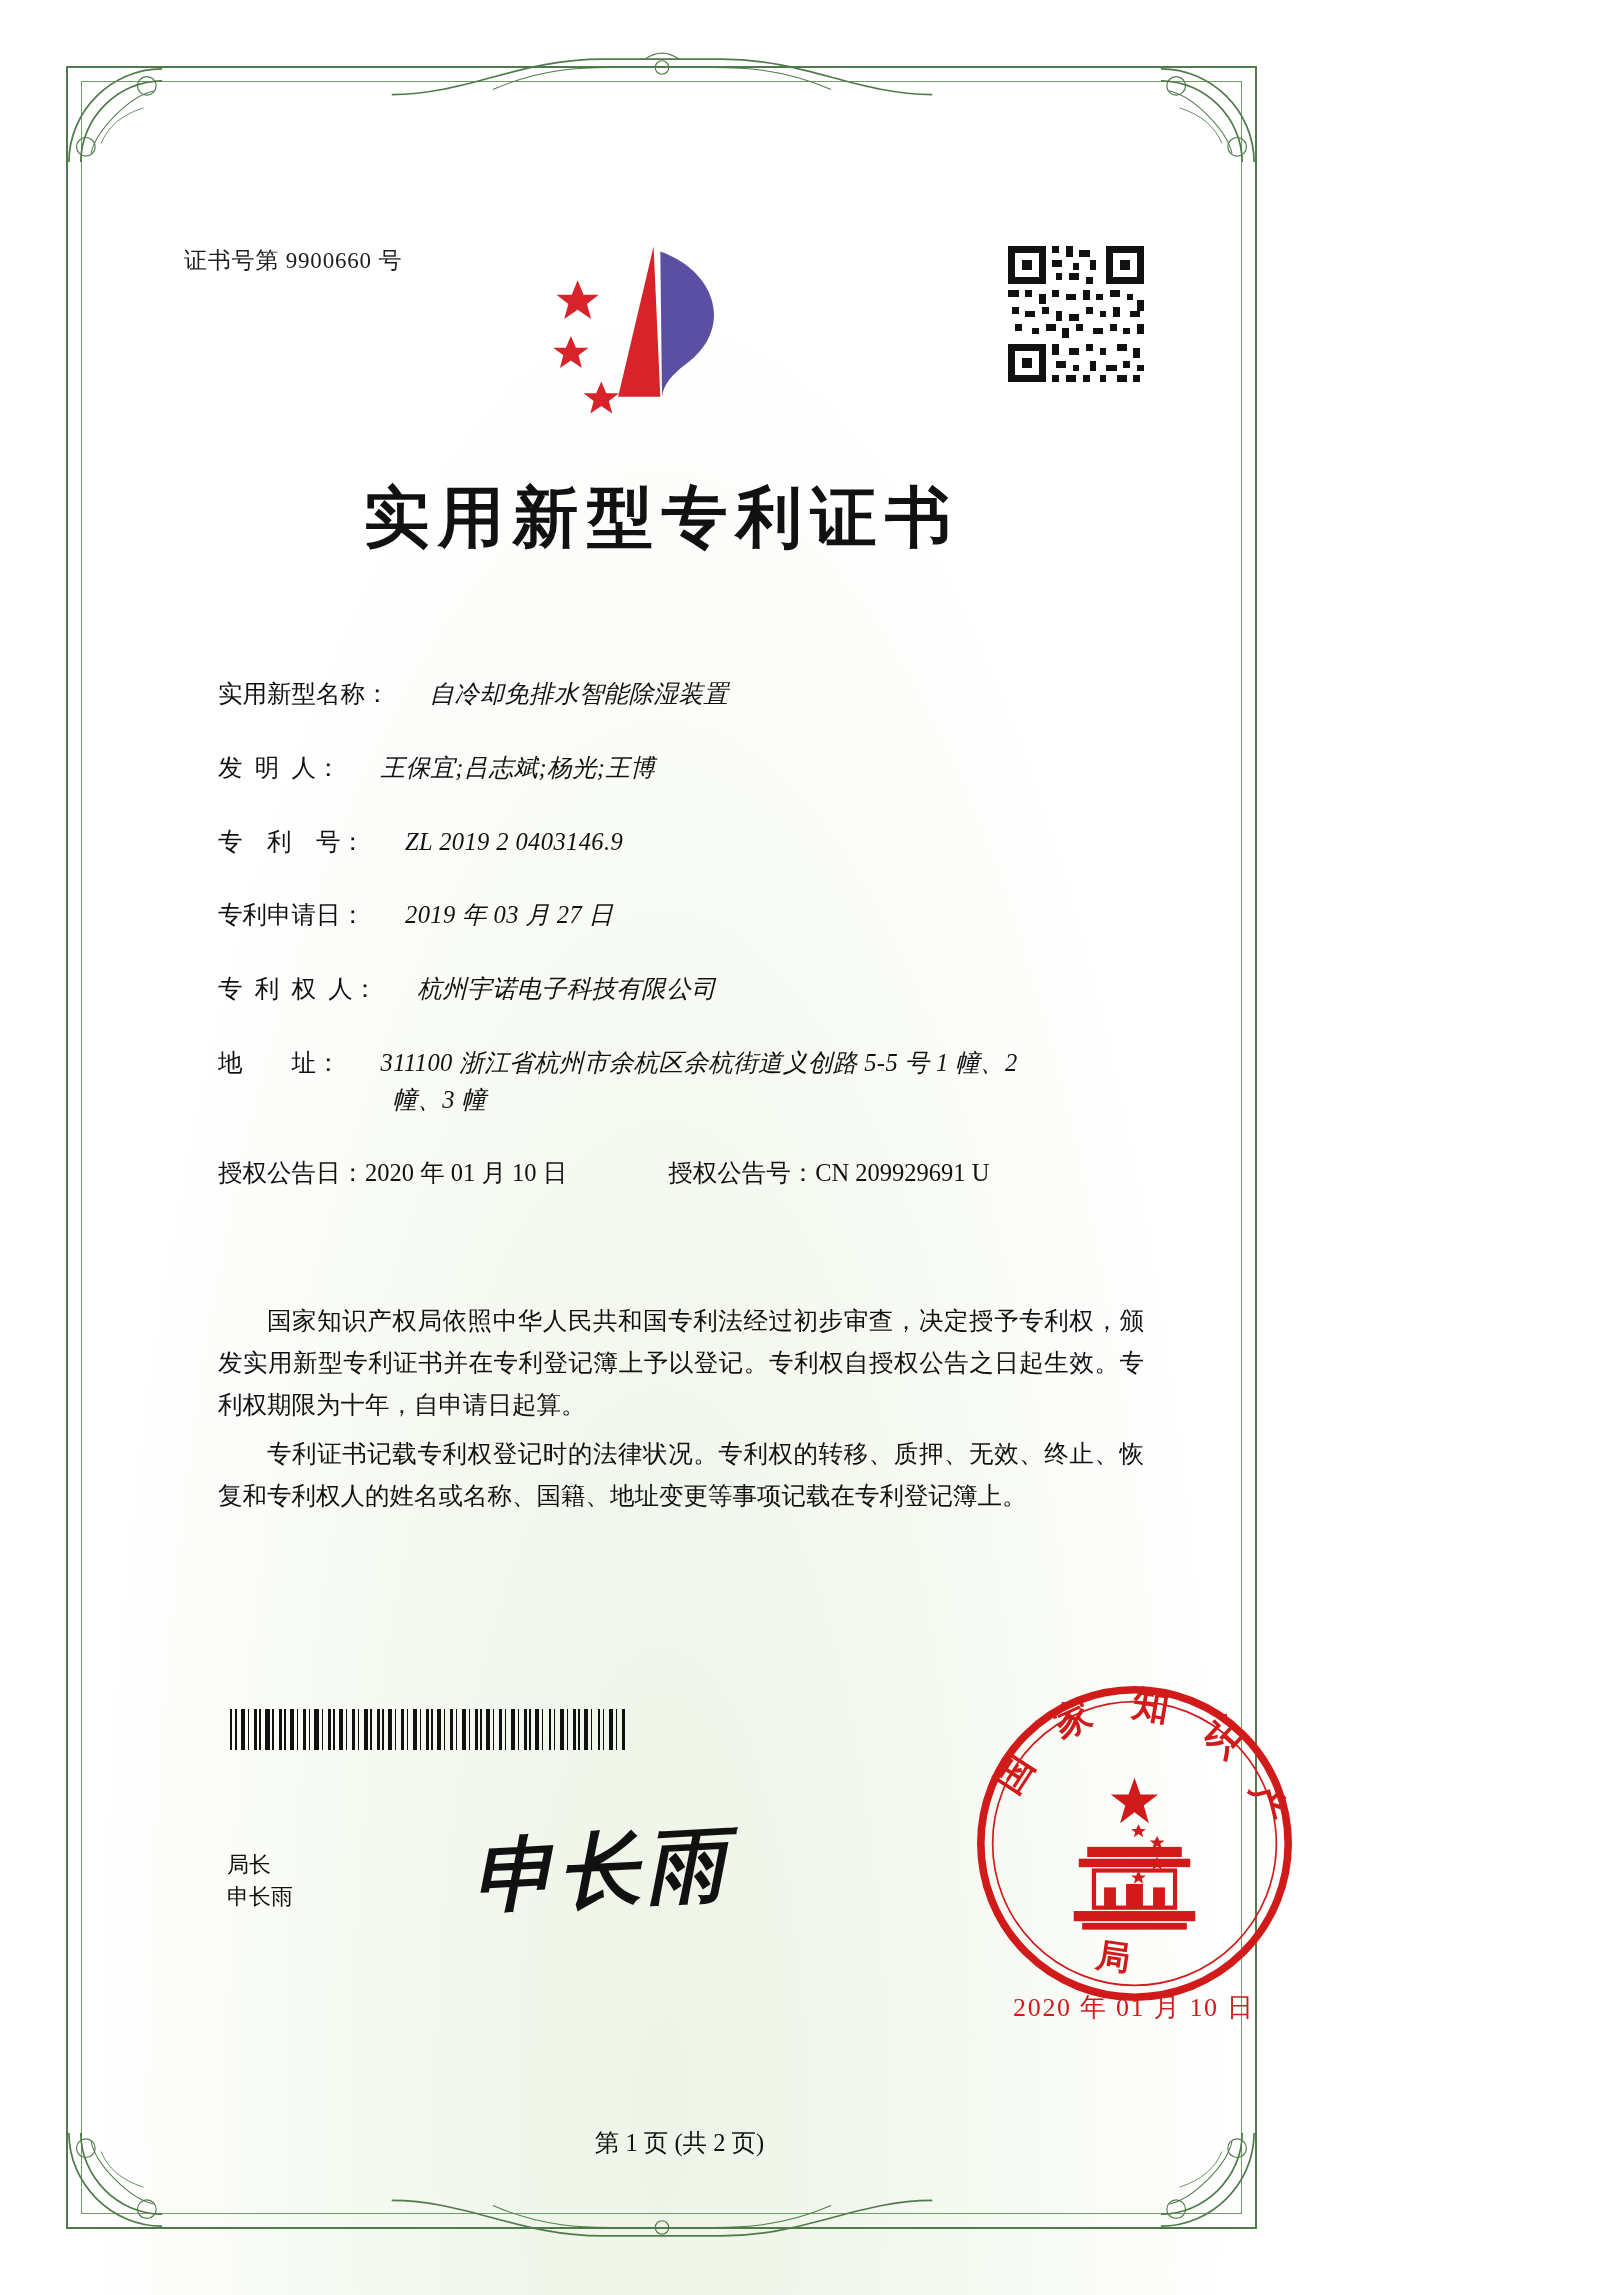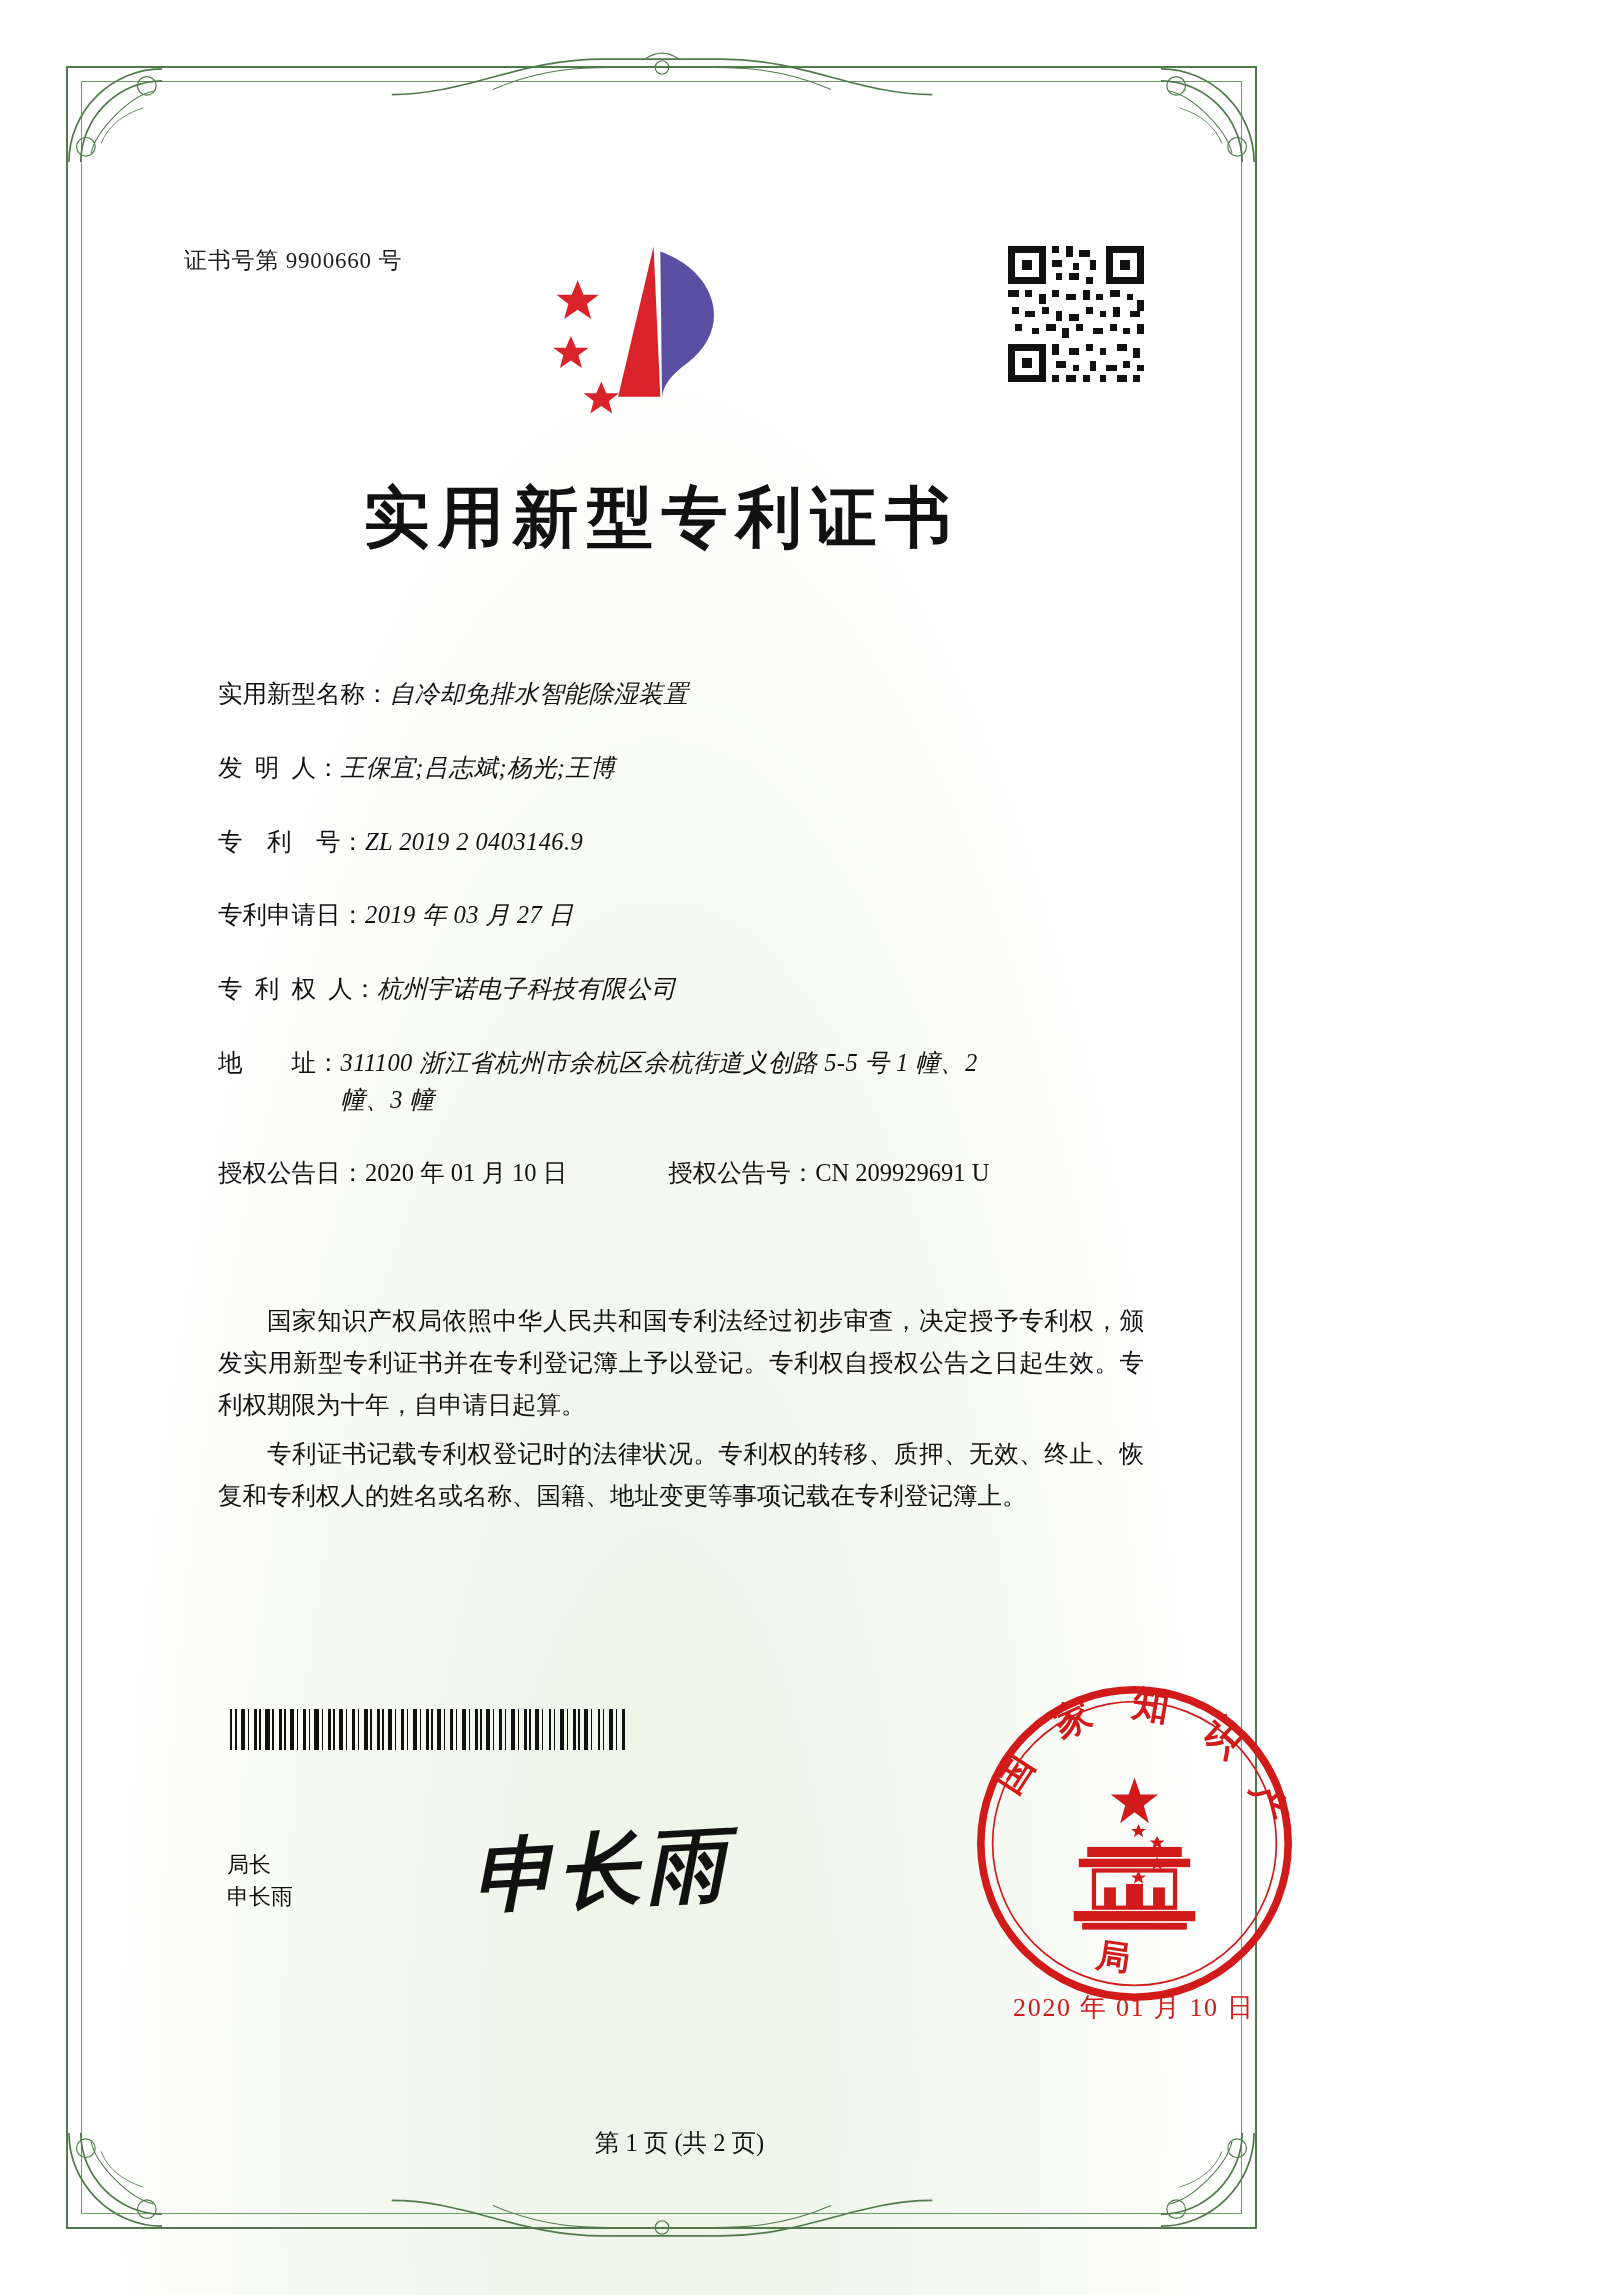--- a/index.html
+++ b/index.html
@@ -69,32 +69,33 @@
   }
 
   
   .fields{
     position:absolute;left:218px;top:676px;right:177px;
     font-size:24.5px;color:#111;line-height:1.5;
   }
   .row{
     display:flex;align-items:flex-start;
     margin-bottom:37px;
+    gap:40px;
   }
   .row .lbl{
     white-space:pre;
     flex:0 0 auto;
     letter-spacing:0px;
   }
   .row .val{
     flex:1 1 auto;
     letter-spacing:0.4px;
     font-style:italic;
   }
-  .row .val .sub{display:block;}
+  .row .val .sub{display:block;margin-left:12px;}
   .row-inline{display:flex;align-items:flex-start;margin-bottom:34px;}
   .row-inline .seg2{margin-left:101px;display:flex;}
 
   
   .paras{
     position:absolute;left:218px;right:179px;top:1300px;
     font-size:24.5px;color:#111;line-height:1.72;
     text-align:justify;
   }
   .paras p{margin:0 0 6.8px 0;text-indent:2em;}

